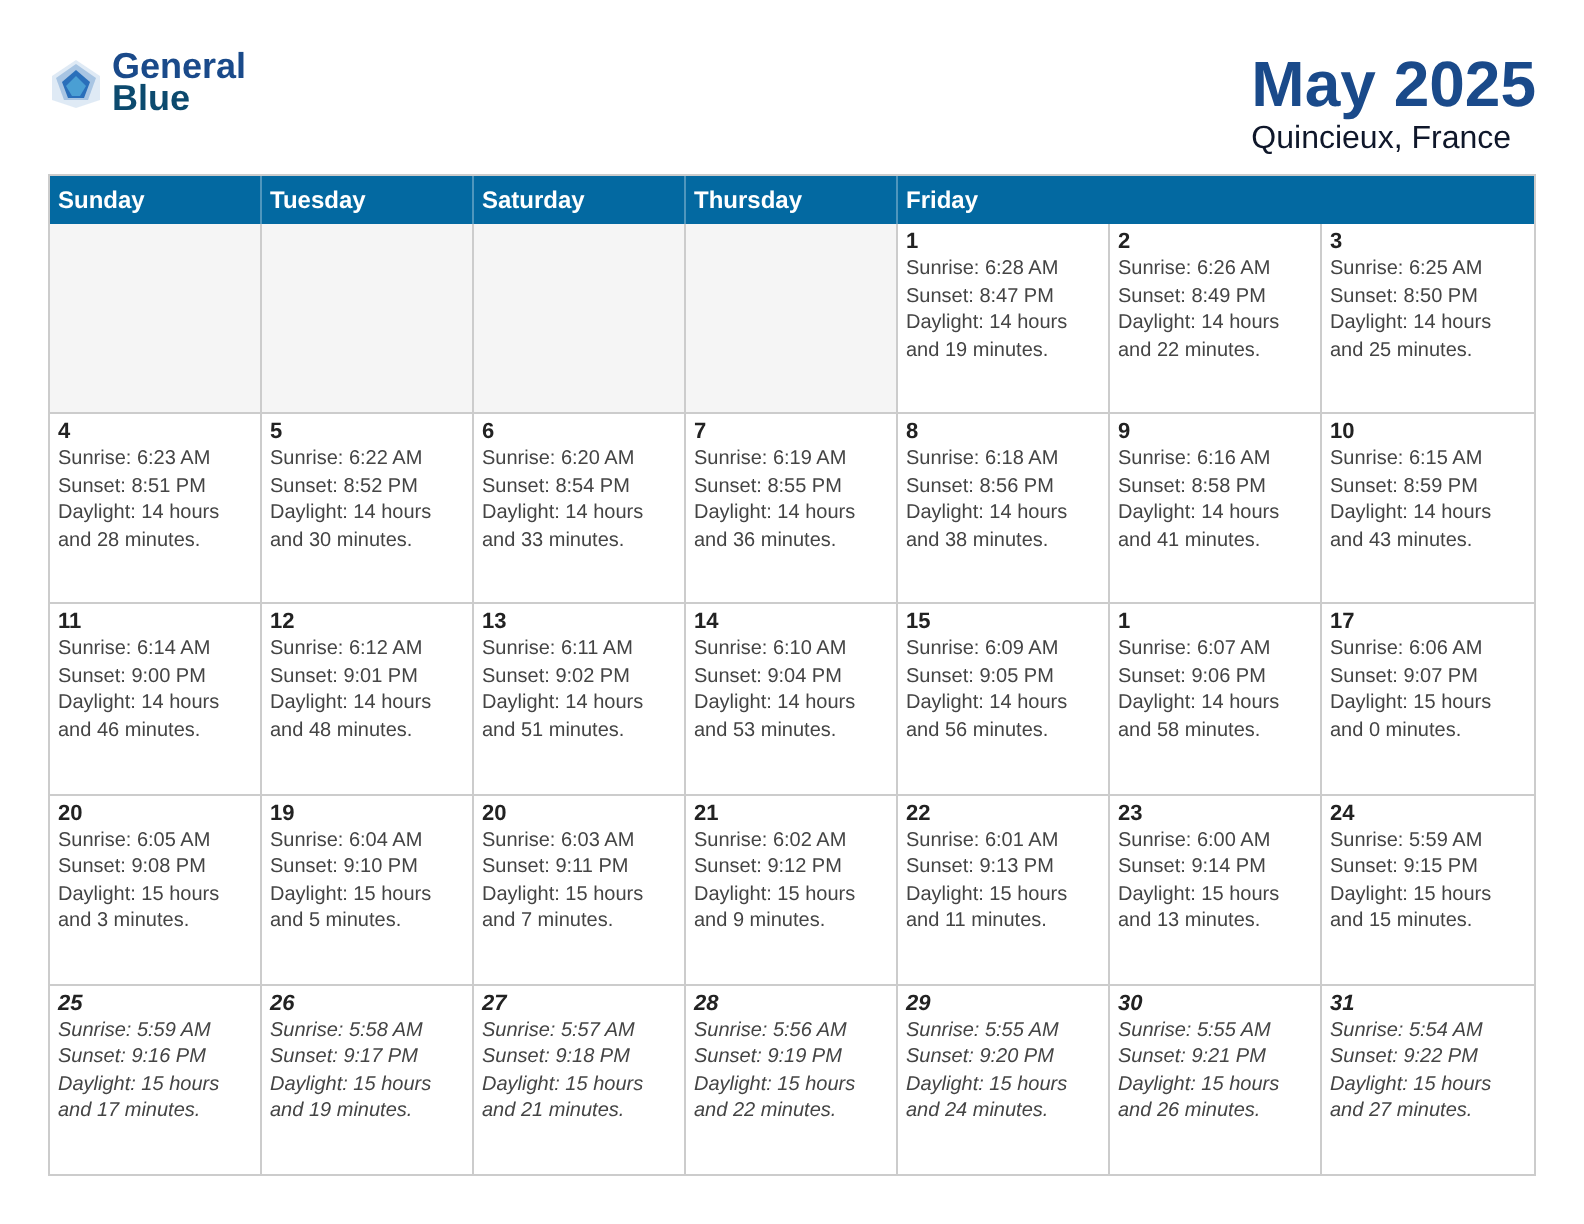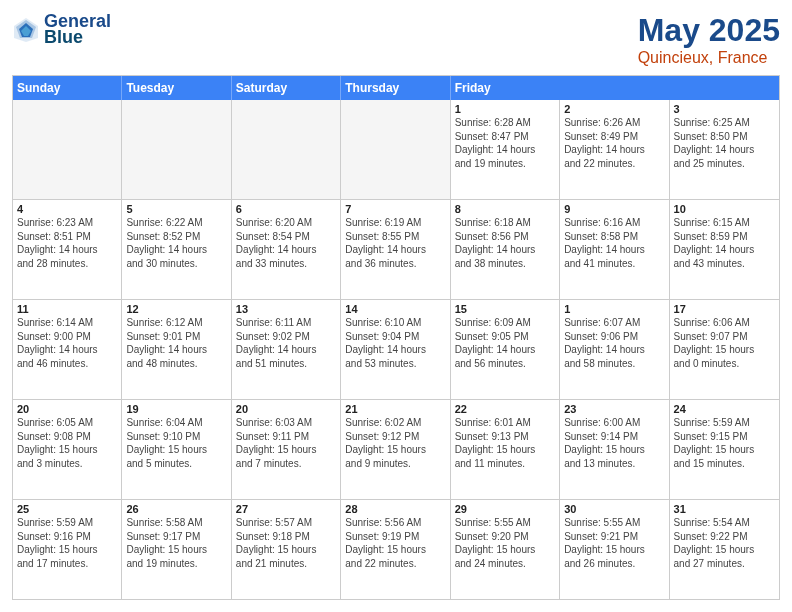--- a/index.html
+++ b/index.html
@@ -6,21 +6,21 @@
     body {
       width: 792px;
       height: 612px;
       font-family: Arial, sans-serif;
       background: #fff;
       overflow: hidden;
     }
     .page {
       width: 792px;
       height: 612px;
-      padding: 12px;
+      padding: 24px;
       display: flex;
       flex-direction: column;
     }
     .header {
       display: flex;
       justify-content: space-between;
       align-items: flex-start;
       margin-bottom: 8px;
     }
     .logo {
@@ -41,32 +41,32 @@
     .title-block {
       text-align: left;
     }
     .month-title {
       font-size: 32px;
       font-weight: bold;
       color: #1a4a8a;
     }
     .location {
       font-size: 16px;
-      color: #c2410c;
+      color: #0f172a;
     }
     .calendar {
       flex: 1;
       display: flex;
       flex-direction: column;
       border: 1px solid #ccc;
     }
     .calendar-header {
       display: grid;
       grid-template-columns: repeat(7, 1fr);
-      background: #3b82f6;
+      background: #0369a1;
     }
     .calendar-header .day-name {
       color: #fff;
       font-weight: bold;
       font-size: 12px;
       padding: 5px 4px;
       text-align: left;
       border-right: 1px solid rgba(255,255,255,0.3);
     }
     .calendar-header .day-name:last-child {
@@ -78,20 +78,21 @@
       flex-direction: column;
     }
     .calendar-row {
       display: grid;
       grid-template-columns: repeat(7, 1fr);
       flex: 1;
       border-bottom: 1px solid #ccc;
     }
     .calendar-row:last-child {
       border-bottom: none;
+      font-style: italic;
     }
     .calendar-cell {
       border-right: 1px solid #ccc;
       padding: 3px 4px;
       font-size: 9.5px;
       color: #333;
       background: #fff;
       overflow: hidden;
     }
     .calendar-cell:last-child {

